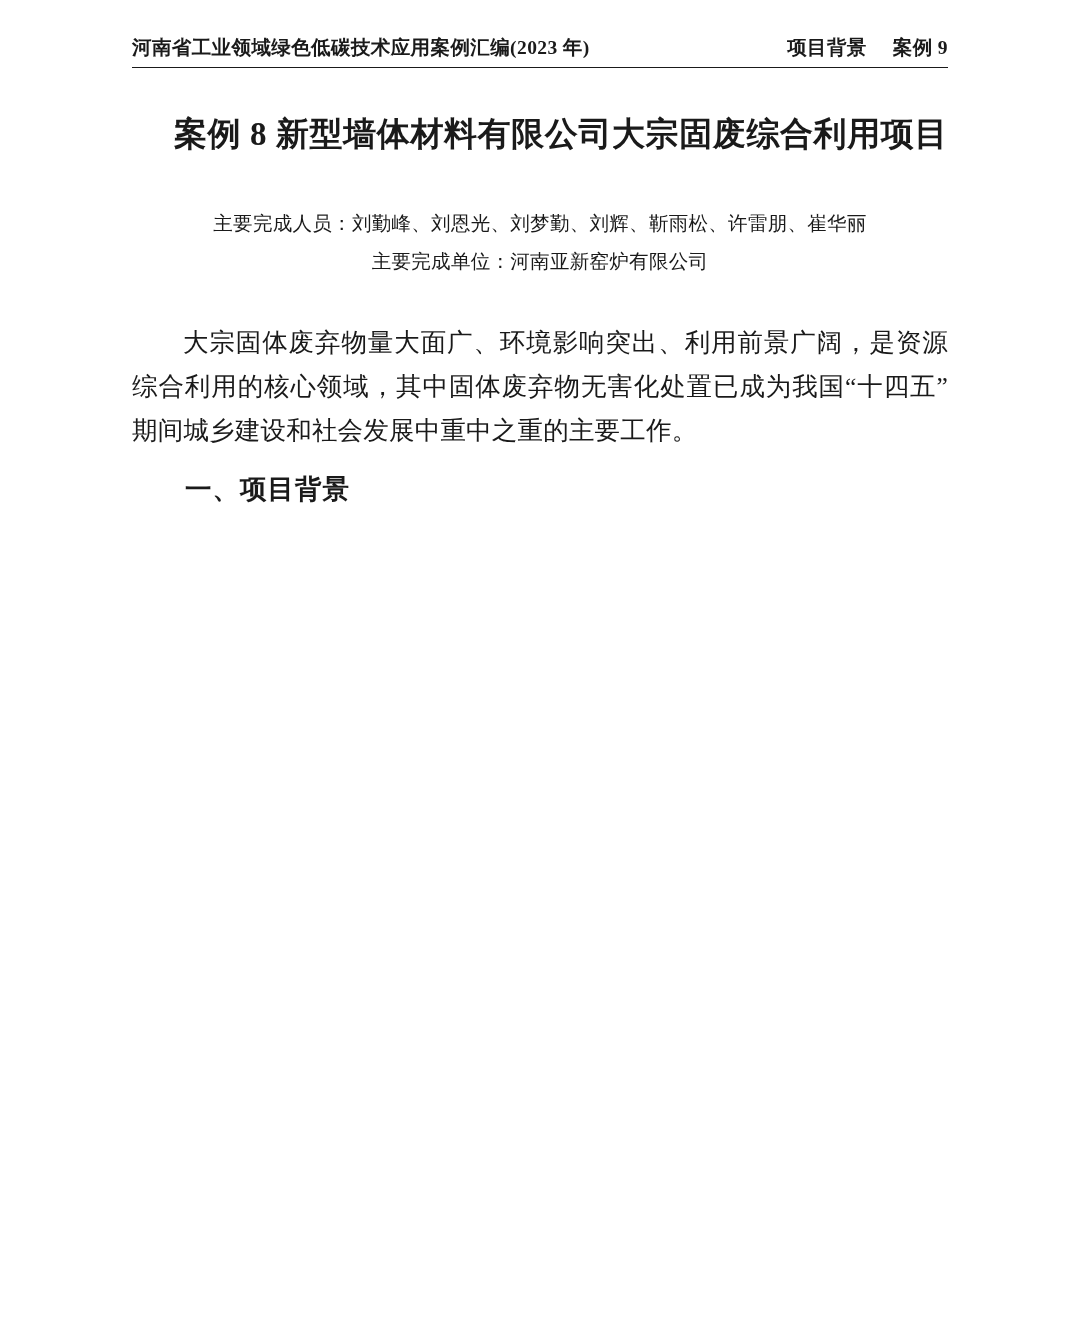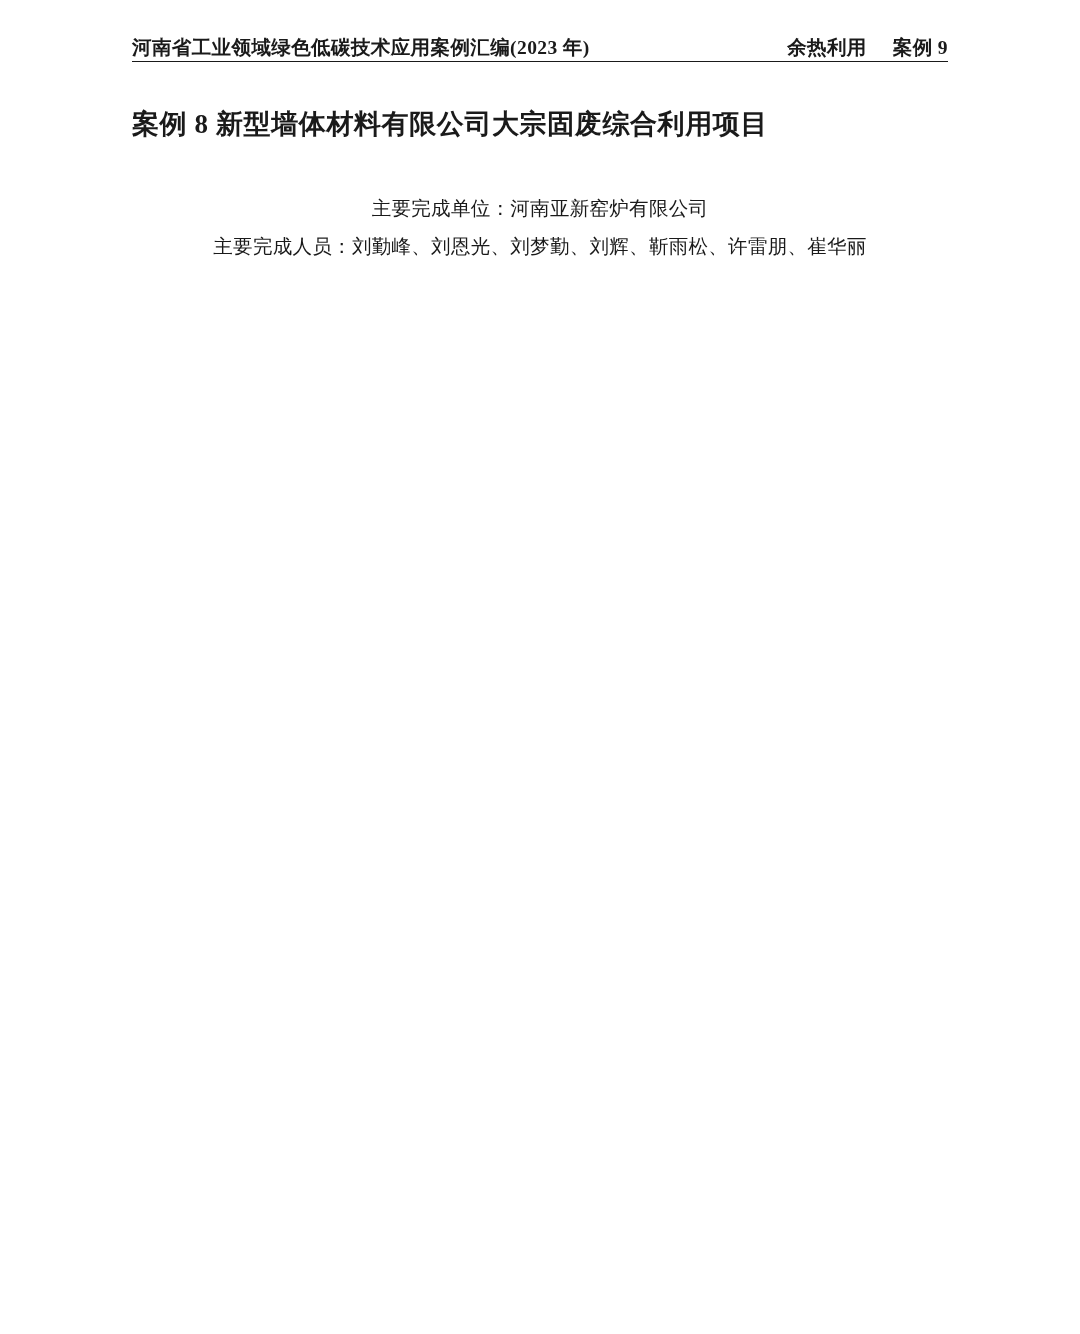--- a/index.html
+++ b/index.html
@@ -22,36 +22,36 @@
     padding: 34px 132px 0 132px;
   }
   
   .header {
     display: flex;
     align-items: baseline;
     justify-content: space-between;
     font-size: 19.5px;
     font-weight: bold;
     letter-spacing: 0.4px;
-    padding-bottom: 0;
+    padding-bottom: 6px;
     border-bottom: 1.6px solid #1a1a1a;
   }
   .header-left {
     white-space: nowrap;
   }
   .header-right {
     white-space: nowrap;
     display: flex;
     gap: 26px;
   }
   
   .doc-title {
     margin-top: 44px;
-    text-align: left;
-    font-size: 27px;
+    text-align: right;
+    font-size: 33px;
     font-weight: bold;
     letter-spacing: 0.6px;
   }
   
   .credits {
     margin-top: 48px;
     text-align: center;
     font-size: 19.5px;
     line-height: 1.95;
     letter-spacing: 0.3px;
@@ -82,33 +82,35 @@
   }
 </style>
 </head>
 <body>
 
 <div class="page">
 
   <div class="header">
     <span class="header-left">河南省工业领域绿色低碳技术应用案例汇编(2023 年)</span>
     <span class="header-right">
-      <span>余热利用</span>
+      <span>项目背景</span>
       <span>案例 9</span>
     </span>
   </div>
 
   <h1 class="doc-title">案例 8  新型墙体材料有限公司大宗固废综合利用项目</h1>
 
   <div class="credits">
+    <div>主要完成人员：刘勤峰、刘恩光、刘梦勤、刘辉、靳雨松、许雷朋、崔华丽</div>
     <div>主要完成单位：河南亚新窑炉有限公司</div>
-    <div>主要完成人员：刘勤峰、刘恩光、刘梦勤、刘辉、靳雨松、许雷朋、崔华丽</div>
   </div>
 
   <div class="body-block">
 
+    <p class="para">大宗固体废弃物量大面广、环境影响突出、利用前景广阔，是资源综合利用的核心领域，其中固体废弃物无害化处置已成为我国“十四五”期间城乡建设和社会发展中重中之重的主要工作。</p>
 
+    <h2 class="section">一、项目背景</h2>
 
 
 
   </div>
 
 </div>
 
 </body></html>

